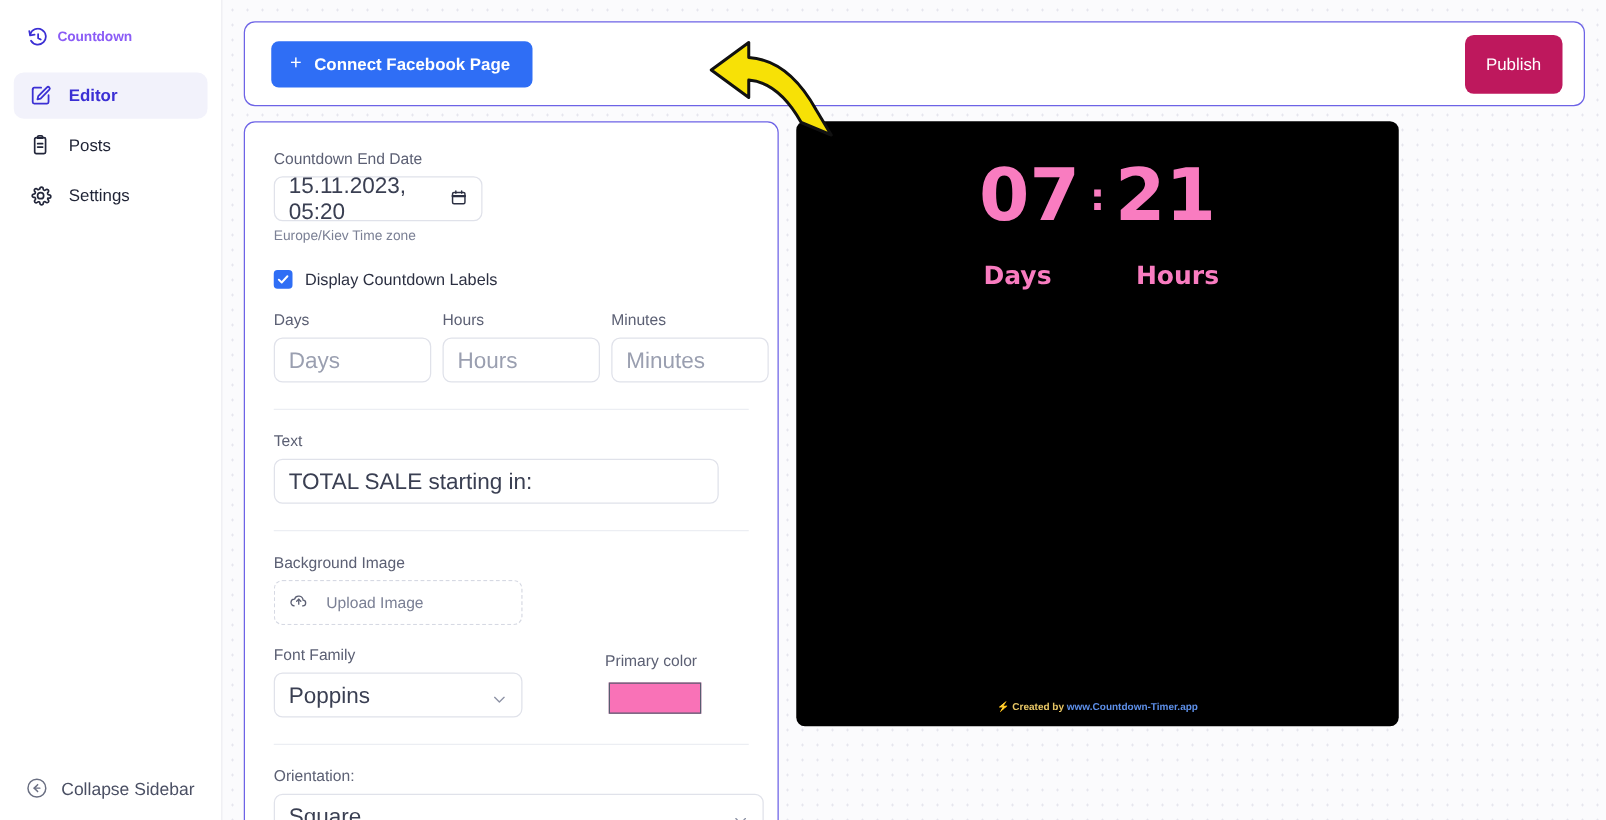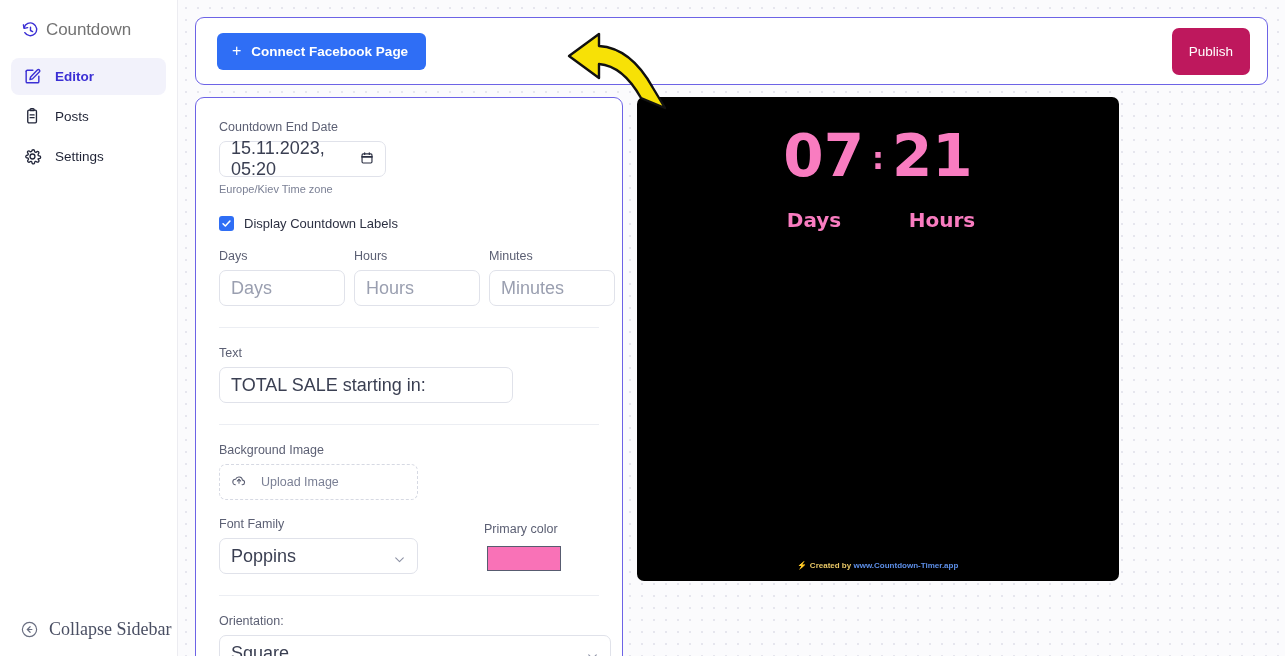--- a/index.html
+++ b/index.html
@@ -33,23 +33,23 @@
 
   .brand {
     display: flex;
     align-items: center;
     gap: 7px;
     padding: 14px 0 0 22px;
     height: 46px;
   }
   .brand-mark { width: 17px; height: 17px; display: block; }
   .brand-name {
-    font-size: 17px;
-    font-weight: normal;
-    color: #737373;
+    font-size: 11px;
+    font-weight: bold;
+    color: #8b5cf6;
     letter-spacing: -0.1px;
   }
 
   .nav { margin-top: 12px; padding: 0 11px; }
 
   .nav-item {
     display: flex;
     align-items: center;
     gap: 13px;
     height: 37px;
@@ -70,21 +70,21 @@
   .collapse-row {
     position: absolute;
     left: 0; bottom: 16px;
     width: 178px;
     display: flex;
     align-items: center;
     gap: 10px;
     padding-left: 20px;
     cursor: pointer;
   }
-  .collapse-label { font-size: 18px; color: #4a4f63; font-family: Liberation Serif, serif; }
+  .collapse-label { font-size: 14px; color: #4a4f63; }
 
   
   .main {
     position: relative;
     flex: 1 1 auto;
     height: 656px;
     background-color: #fbfbfd;
     background-image: radial-gradient(#e6e6ee 1px, transparent 1px);
     background-size: 12px 12px;
     background-position: 2px 2px;
@@ -211,21 +211,21 @@
   .triple .col { display: flex; flex-direction: column; }
   .triple .col .ctrl { width: 126px; }
 
   .divider {
     height: 1px;
     background: #eceef3;
     margin: 21px 0 0 0;
   }
 
   .text-block { margin-top: 18px; }
-  .text-ctrl { width: 294px; }
+  .text-ctrl { width: 356px; }
 
   .upload-ctrl {
     width: 199px;
     border: 1px dashed #d6d9e3;
     justify-content: flex-start;
     gap: 14px;
     color: #7b8095;
     font-size: 12.5px;
   }
 

